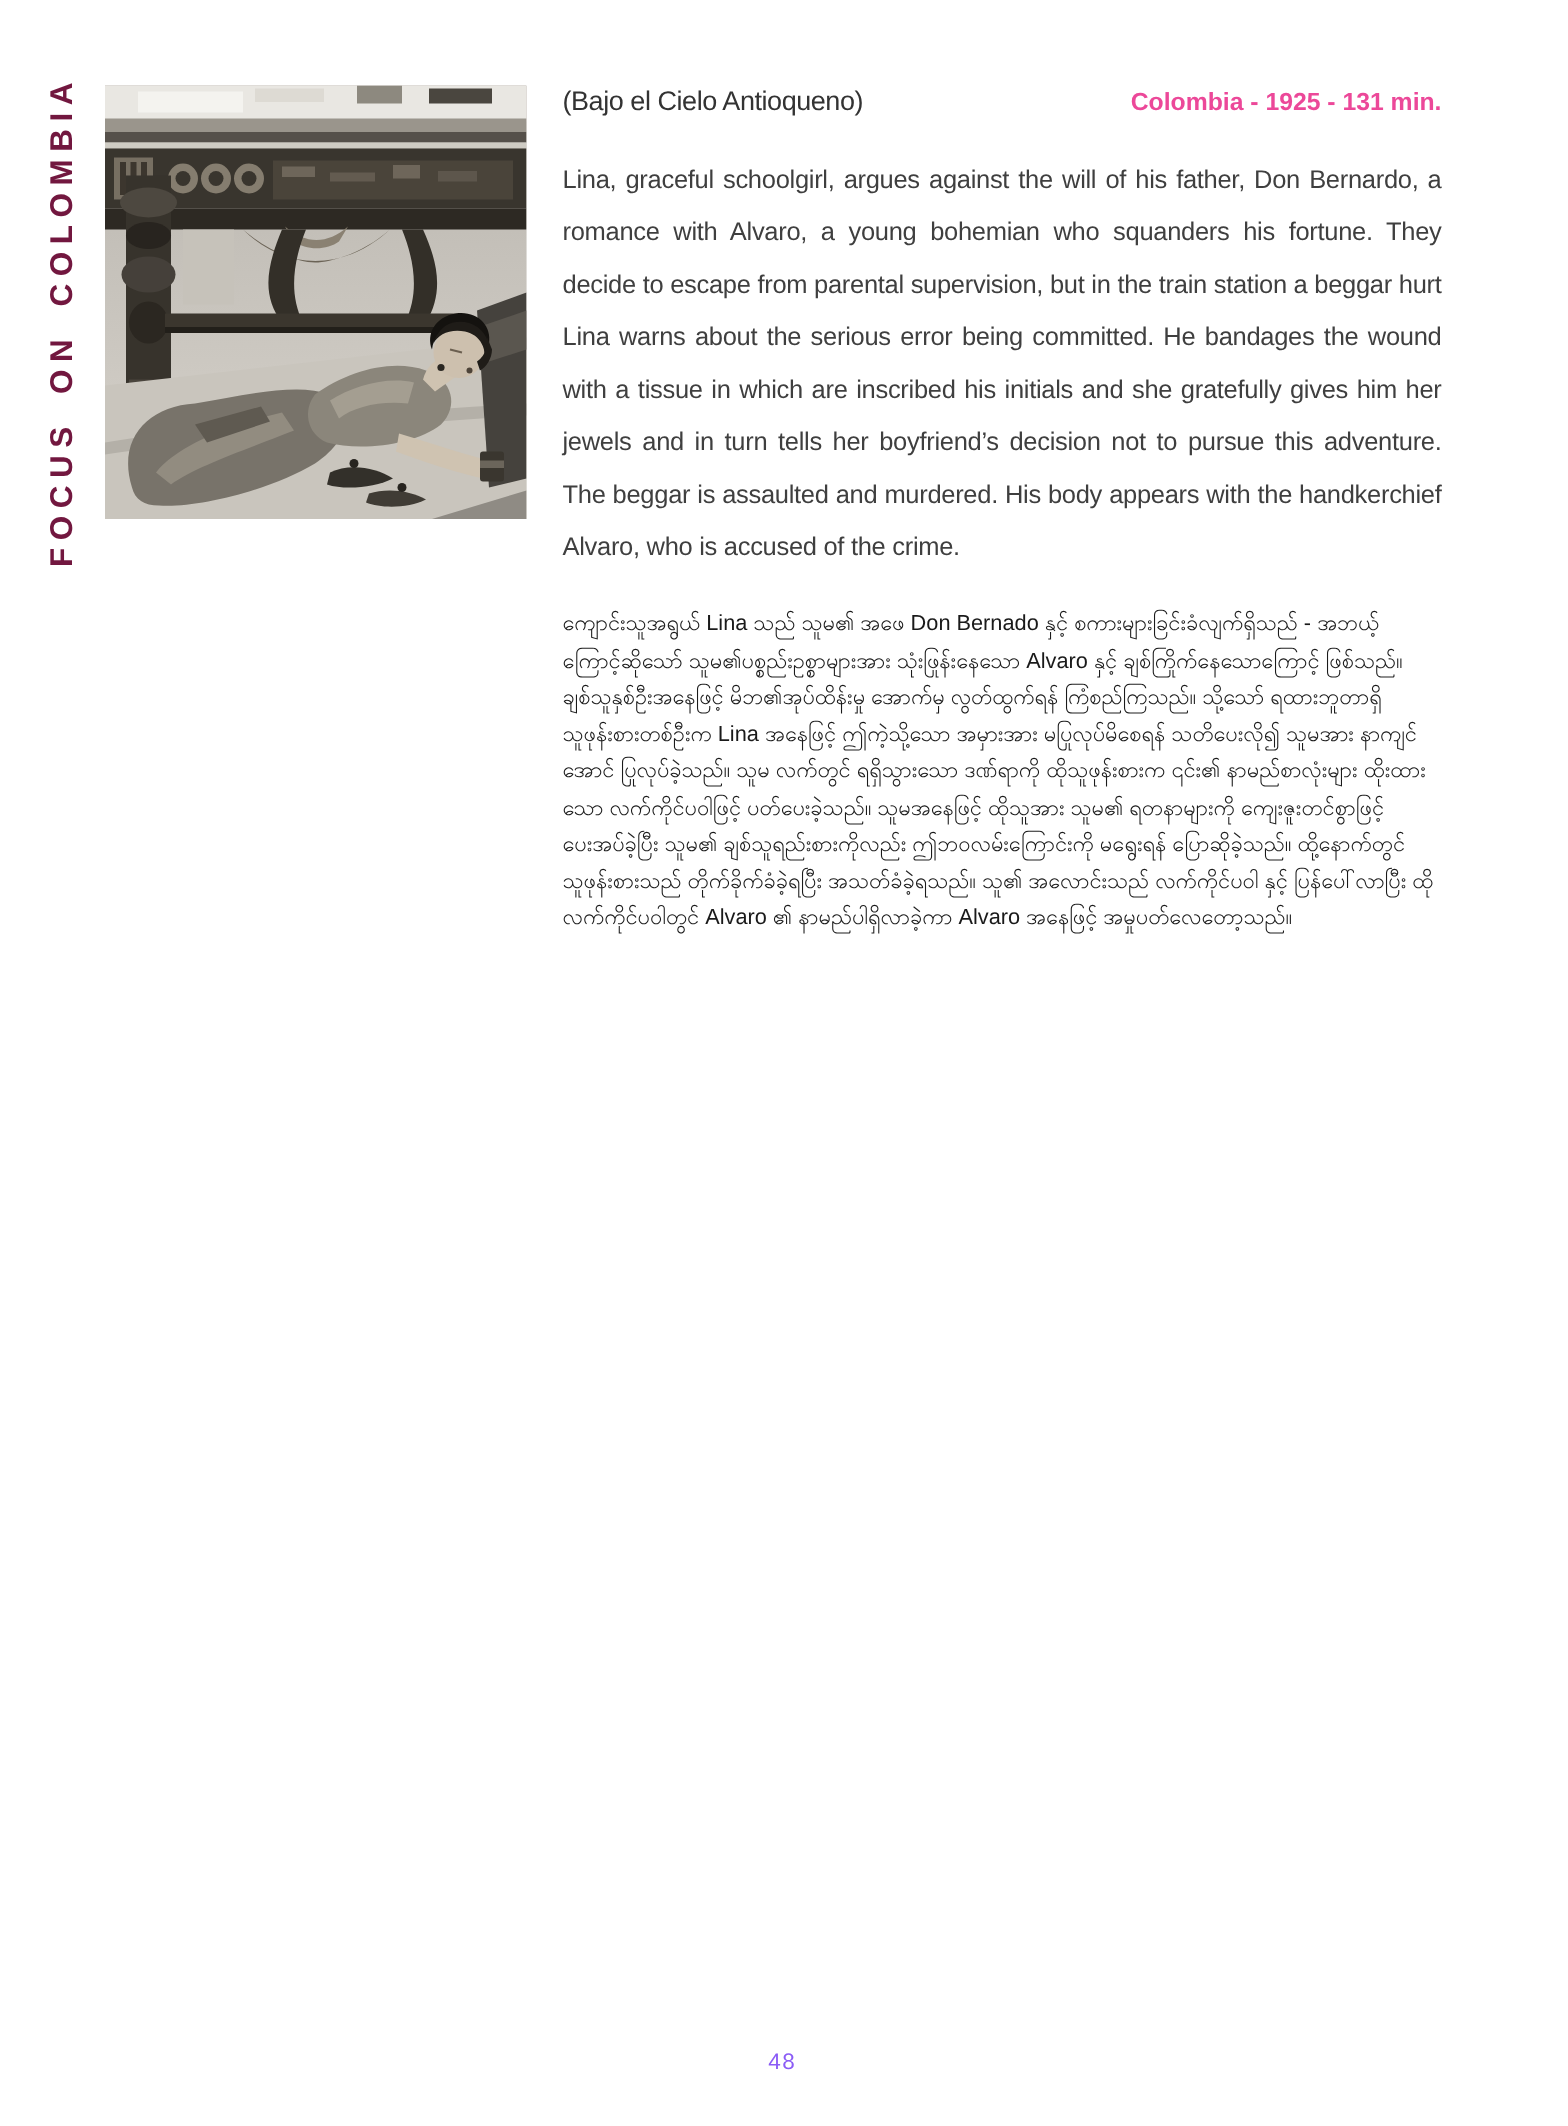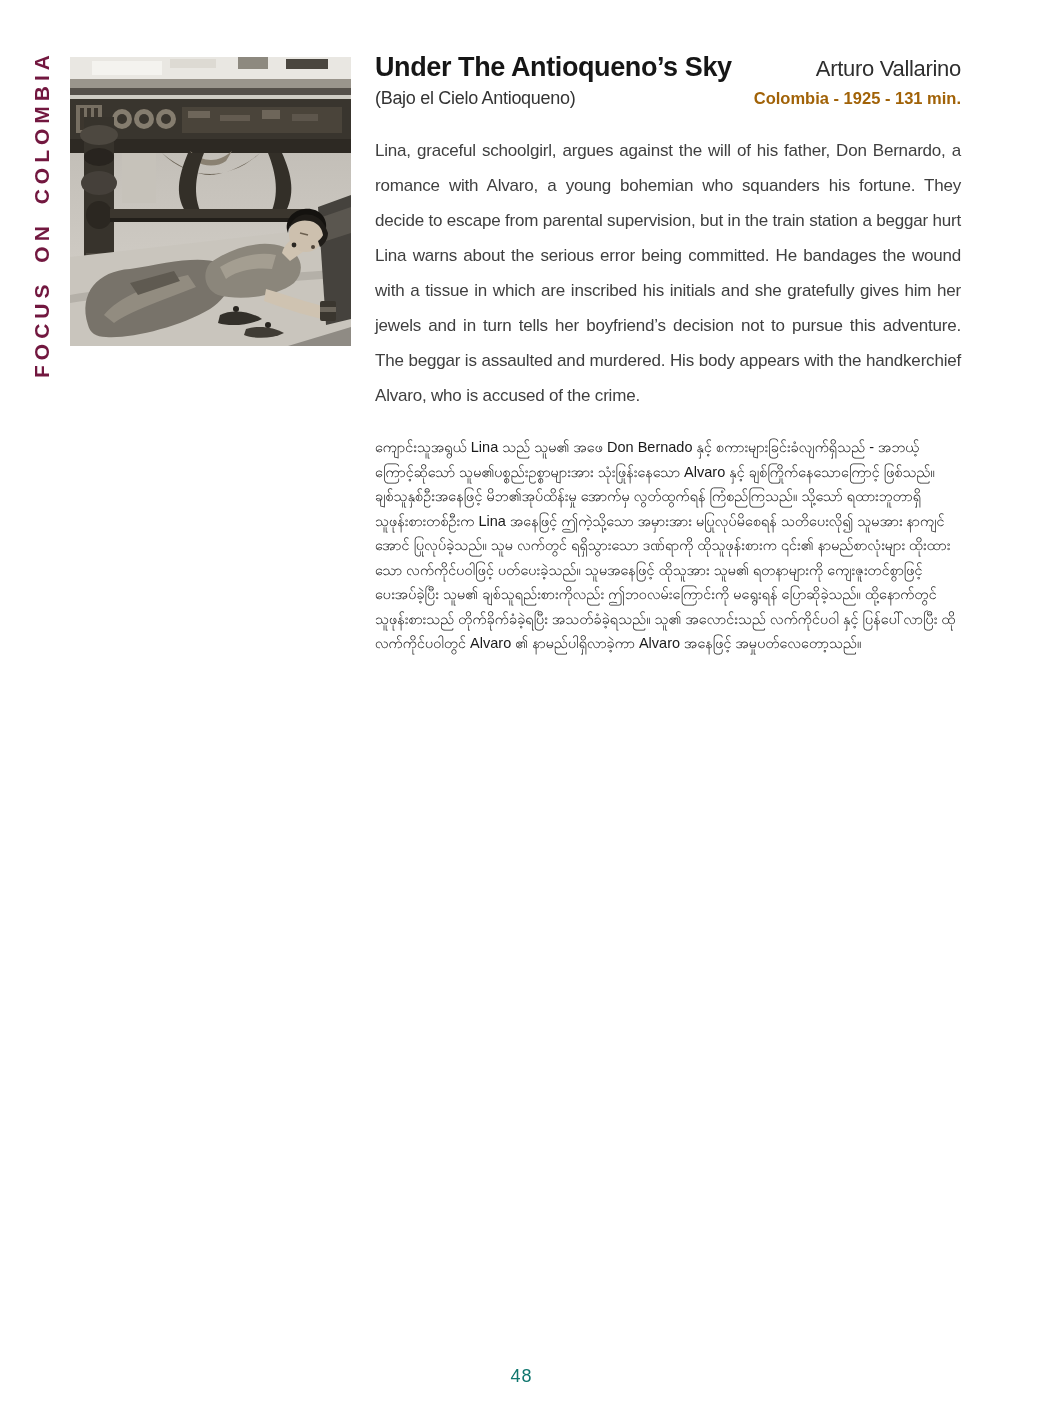--- a/index.html
+++ b/index.html
@@ -62,21 +62,21 @@
     align-items:baseline;
   }
   .film-original-title{
     font-size:18px;
     color:#333333;
     letter-spacing:-0.3px;
   }
   .film-meta{
     font-size:16.5px;
     font-weight:bold;
-    color:#a16207;
+    color:#ec4899;
   }
   .synopsis-en{
     margin:24px 0 0 0;
     font-size:17px;
     line-height:35px;
     text-align:justify;
     color:#3f3f3f;
     letter-spacing:-0.2px;
   }
   .synopsis-my{
@@ -84,22 +84,22 @@
     font-size:14.5px;
     line-height:24.5px;
     text-align:left;
     color:#1a1a1a;
   }
   .page-number{
     position:absolute;
     left:0; right:46px;
     top:1366px;
     text-align:center;
-    font-size:18px;
-    color:#0f766e;
+    font-size:15px;
+    color:#8b5cf6;
     letter-spacing:1px;
     padding-left:44px;
   }
 </style>
 </head>
 <body>
 
 <div class="page">
 
   <div class="sidebar-label">FOCUS ON COLOMBIA</div>
@@ -195,24 +195,20 @@
       <path d="M150,258 C162,252 180,254 192,262 C180,268 160,270 148,266 Z" fill="#33302a"></path>
       <path d="M176,272 C188,268 204,270 214,276 C202,282 184,282 174,278 Z" fill="#403c35"></path>
       <circle cx="166" cy="252" r="3" fill="#27241f"></circle>
       <circle cx="198" cy="268" r="3" fill="#27241f"></circle>
 
       <path d="M218,289 L281,270 L281,289 Z" fill="#8f8b84"></path>
     </svg>
   </div>
 
   <div class="content">
-    <div class="title-row">
-      <h1 class="film-title">Under The Antioqueno’s Sky</h1>
-      <span class="film-director">Arturo Vallarino</span>
-    </div>
     <div class="subtitle-row">
       <span class="film-original-title">(Bajo el Cielo Antioqueno)</span>
       <span class="film-meta">Colombia - 1925 - 131 min.</span>
     </div>
     <p class="synopsis-en">Lina, graceful schoolgirl, argues against the will of his father, Don Bernardo, a romance with Alvaro, a young bohemian who squanders his fortune. They decide to escape from parental supervision, but in the train station a beggar hurt Lina warns about the serious error being committed. He bandages the wound with a tissue in which are inscribed his initials and she gratefully gives him her jewels and in turn tells her boyfriend’s decision not to pursue this adventure. The beggar is assaulted and murdered. His body appears with the handkerchief Alvaro, who is accused of the crime.</p>
     <p class="synopsis-my">ကျောင်းသူအရွယ် Lina သည် သူမ၏ အဖေ Don Bernado နှင့် စကားများခြင်းခံလျက်ရှိသည် - အဘယ့်ကြောင့်ဆိုသော် သူမ၏ပစ္စည်းဥစ္စာများအား သုံးဖြုန်းနေသော Alvaro နှင့် ချစ်ကြိုက်နေသောကြောင့် ဖြစ်သည်။ ချစ်သူနှစ်ဦးအနေဖြင့် မိဘ၏အုပ်ထိန်းမှု အောက်မှ လွတ်ထွက်ရန် ကြံစည်ကြသည်။ သို့သော် ရထားဘူတာရှိ သူဖုန်းစားတစ်ဦးက Lina အနေဖြင့် ဤကဲ့သို့သော အမှားအား မပြုလုပ်မိစေရန် သတိပေးလို၍ သူမအား နာကျင်အောင် ပြုလုပ်ခဲ့သည်။ သူမ လက်တွင် ရရှိသွားသော ဒဏ်ရာကို ထိုသူဖုန်းစားက ၎င်း၏ နာမည်စာလုံးများ ထိုးထားသော လက်ကိုင်ပဝါဖြင့် ပတ်ပေးခဲ့သည်။ သူမအနေဖြင့် ထိုသူအား သူမ၏ ရတနာများကို ကျေးဇူးတင်စွာဖြင့် ပေးအပ်ခဲ့ပြီး သူမ၏ ချစ်သူရည်းစားကိုလည်း ဤဘဝလမ်းကြောင်းကို မရွေးရန် ပြောဆိုခဲ့သည်။ ထို့နောက်တွင် သူဖုန်းစားသည် တိုက်ခိုက်ခံခဲ့ရပြီး အသတ်ခံခဲ့ရသည်။ သူ၏ အလောင်းသည် လက်ကိုင်ပဝါ နှင့် ပြန်ပေါ်လာပြီး ထိုလက်ကိုင်ပဝါတွင် Alvaro ၏ နာမည်ပါရှိလာခဲ့ကာ Alvaro အနေဖြင့် အမှုပတ်လေတော့သည်။</p>
   </div>
 
   <div class="page-number">48</div>
 

